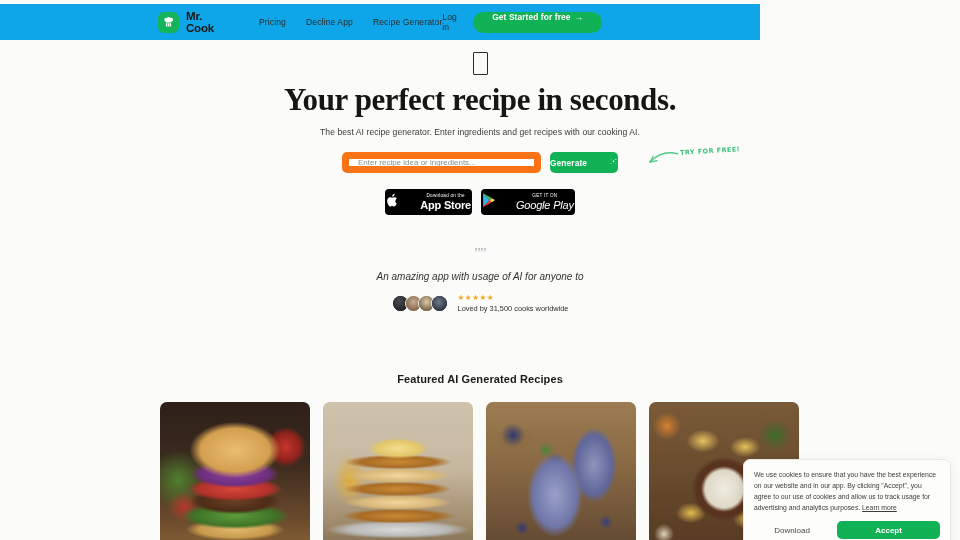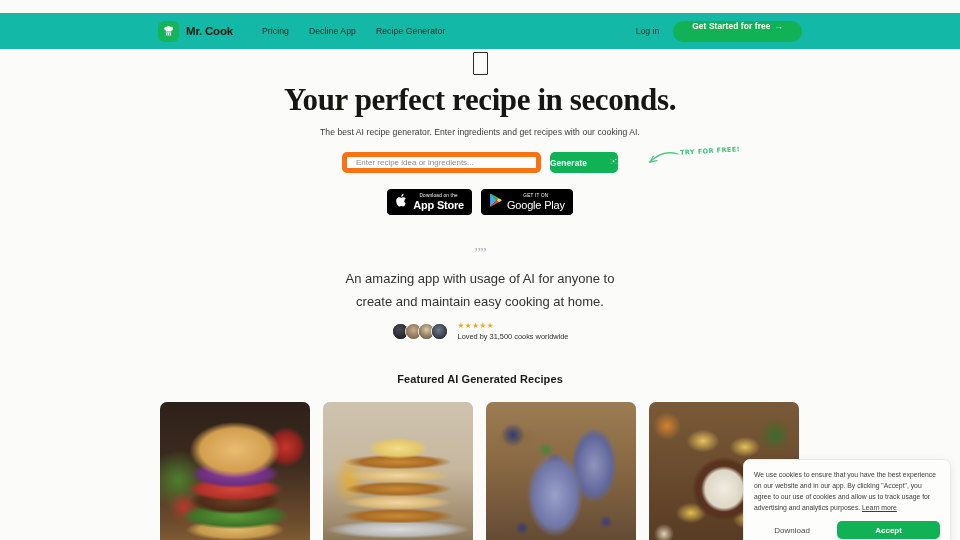--- a/index.html
+++ b/index.html
@@ -8,23 +8,23 @@
     overflow: hidden;
     background: #fbfbfa;
     font-family: "Liberation Sans", sans-serif;
     color: #1c1c1a;
     -webkit-font-smoothing: antialiased;
   }
   .page { position: relative; width: 960px; height: 540px; overflow: hidden; }
 
   
   .navbar {
-    position: absolute; top: 13px; left: 0; width: 960px; height: 36px;
+    position: absolute; top: 4px; left: 0; width: 760px; height: 36px;
     display: flex; align-items: center;
-    background: #14b8a6;
+    background: #0ea5e9;
     z-index: 30;
   }
   .nav-left { display: flex; align-items: center; margin-left: 158px; }
   .logo-mark {
     width: 21px; height: 21px; border-radius: 6px;
     background: #14b45a;
     display: flex; align-items: center; justify-content: center;
     flex: 0 0 auto;
   }
   .logo-mark svg { display: block; }
@@ -76,21 +76,21 @@
   }
 
   
   .search-row {
     margin-top: 15px;
     display: flex; align-items: center; justify-content: center; gap: 9px;
     position: relative;
   }
   .search-input {
     width: 199px; height: 21px;
-    border: 5px solid #f97316; border-radius: 5px;
+    border: 7px solid #f97316; border-radius: 5px;
     background: #fff;
     font-size: 8px; color: #3c3c38;
     padding: 0 9px;
     font-family: "Liberation Sans", sans-serif;
     outline: none;
   }
   .search-input::placeholder { color: #8c8c86; }
   .generate-btn {
     height: 21px; padding: 0 0;
     background: #11b255; color: #fff;
@@ -113,36 +113,36 @@
     font-family: "DejaVu Sans", sans-serif;
   }
 
   
   .stores {
     margin-top: 16px;
     display: flex; align-items: center; justify-content: center; gap: 9px;
   }
   .badge {
     height: 26px; border-radius: 4px; background: #000; color: #fff;
-    display: flex; align-items: center; gap: 5px; padding: 0 8px;
+    display: flex; align-items: center; gap: 21px; padding: 0 1px;
     cursor: pointer;
   }
   .badge-txt { display: flex; flex-direction: column; justify-content: center; line-height: 1; }
   .badge-small { font-size: 4.6px; letter-spacing: .25px; margin-bottom: 1.5px; }
   .badge-big { font-size: 11px; font-weight: 600; letter-spacing: -.2px; }
-  .badge-big.gp { font-weight: 500; }
+  .badge-big.gp { font-weight: 500; font-style: italic; }
 
   
   .testimonial { margin-top: 31px; text-align: center; }
   .quote-icon {
     font-size: 15px; color: #b4b4ba; line-height: 1;
     font-family: "Liberation Serif", serif; letter-spacing: -1px;
   }
   .quote-text {
-    margin-top: 7px; font-size: 13px; 
+    margin-top: 7px; font-size: 10px; font-style: italic;
     color: #33332f; line-height: 1.75;
   }
   .proof-row {
     margin-top: 8px;
     display: flex; align-items: center; justify-content: center; gap: 10px;
   }
   .avatars { display: flex; align-items: center; }
   .avatar {
     width: 17px; height: 17px; border-radius: 50%;
     border: 1.4px solid #fbfbfa;
@@ -347,21 +347,20 @@
           <span class="badge-small">GET IT ON</span>
           <span class="badge-big gp">Google Play</span>
         </span>
       </div>
     </div>
 
     <div class="testimonial">
       <div class="quote-icon">””</div>
       <div class="quote-text">
         <div>An amazing app with usage of AI for anyone to</div>
-        <div>create and maintain easy cooking at home.</div>
       </div>
       <div class="proof-row">
         <div class="avatars">
           <span class="avatar">
               <i class="av1"></i>
             </span>
           <span class="avatar">
               <i class="av2"></i>
             </span>
           <span class="avatar">

